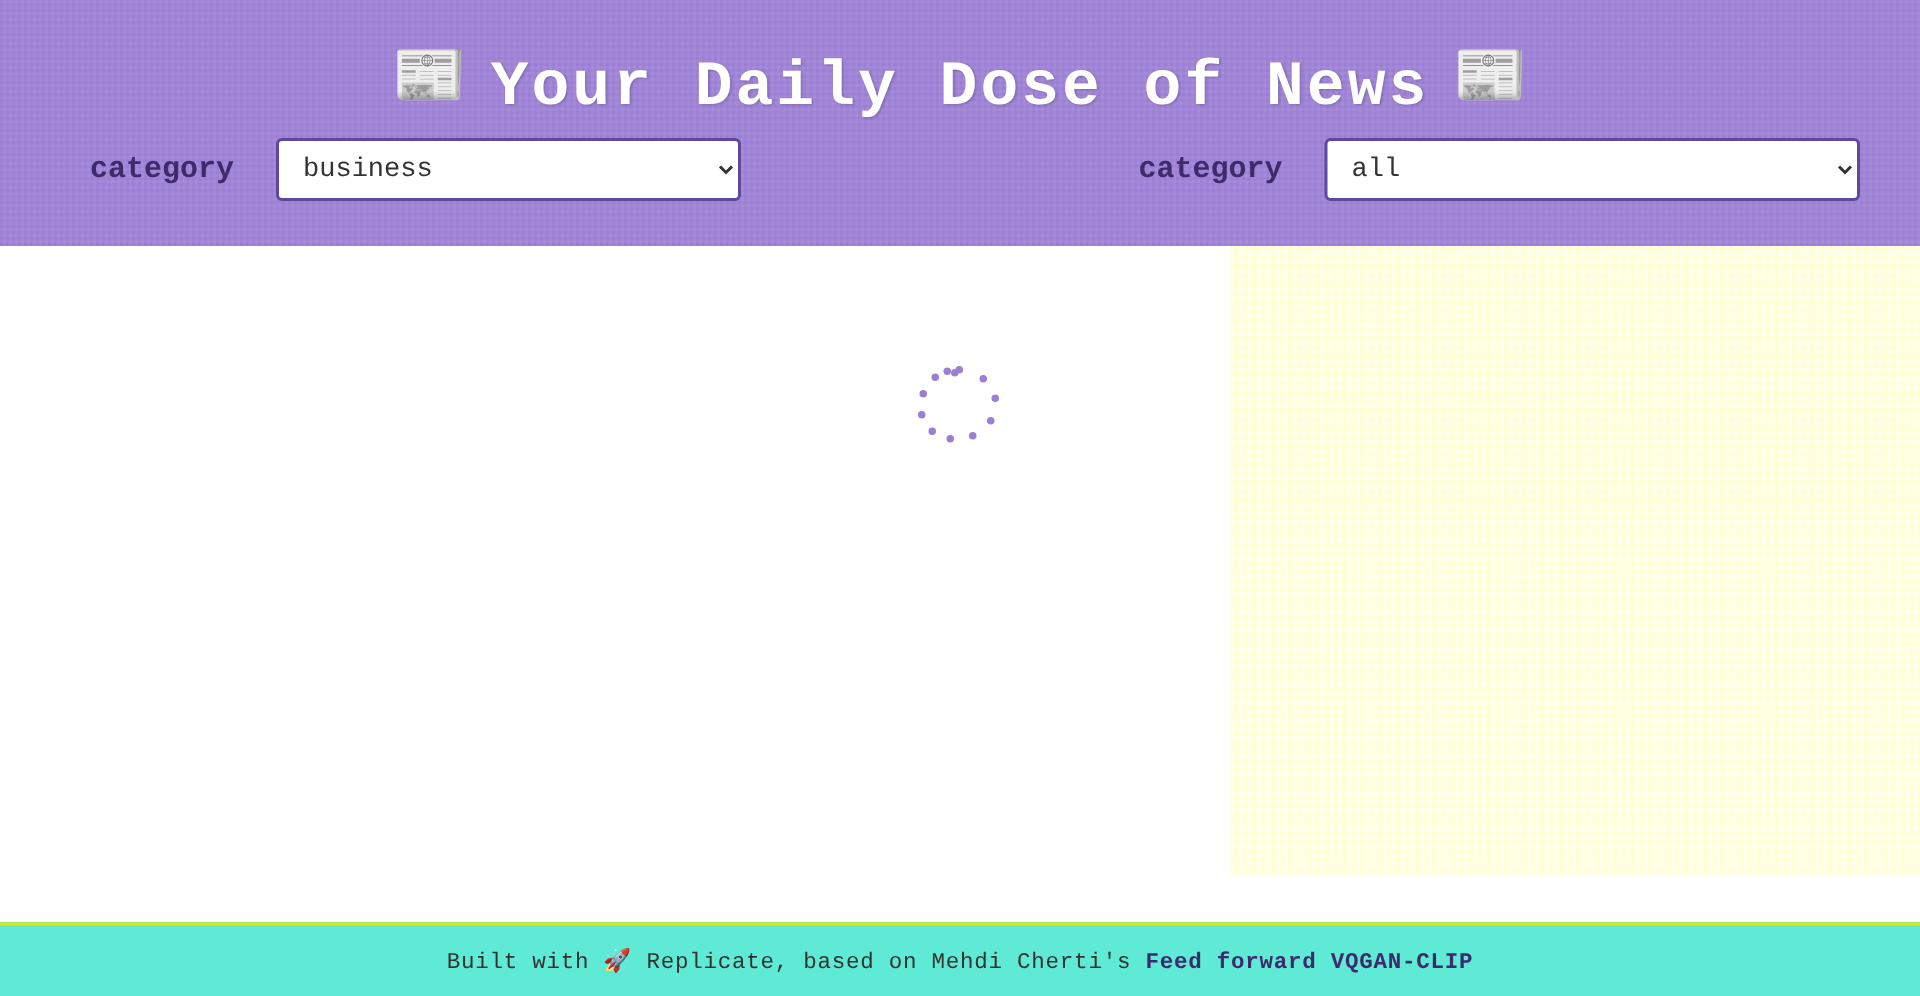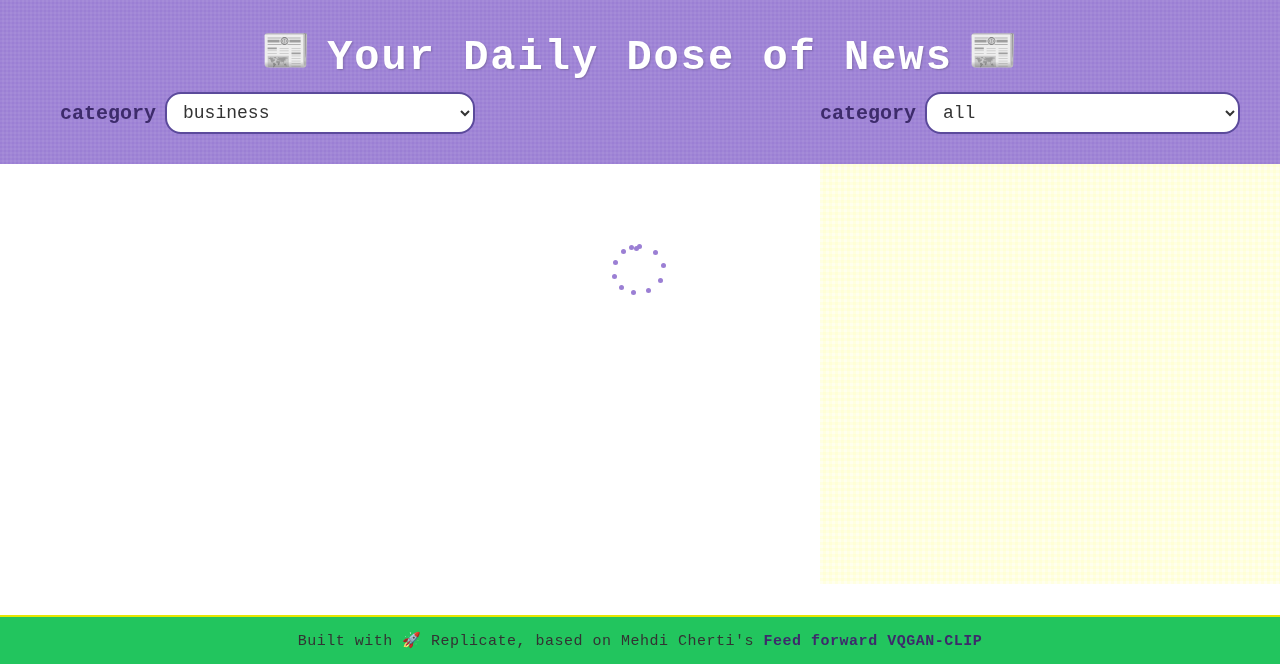--- a/index.html
+++ b/index.html
@@ -82,33 +82,33 @@
       font-size: 20px;
       font-family: 'Courier New', Courier, monospace;
       font-weight: bold;
     }
 
     .control-select {
       font-family: 'Courier New', Courier, monospace;
       font-size: 18px;
       padding: 8px 12px;
       border: 2px solid #5b4a9b;
-      border-radius: 16px;
+      border-radius: 4px;
       background: #ffffff;
       color: #333333;
       cursor: pointer;
       outline: none;
     }
 
     .category-select {
       width: 310px;
     }
 
     .country-select {
-      width: 315px;
+      width: 357px;
     }
 
     
     .main-content {
       width: 100%;
       min-height: 420px;
       background: #ffffff;
       display: flex;
       align-items: flex-start;
       justify-content: center;
@@ -181,40 +181,40 @@
     .spinner-dot:nth-child(10) { top: 5px; left: 6px; animation-delay: -0.3s; }
     .spinner-dot:nth-child(11) { top: 1px; left: 14px; animation-delay: -0.2s; }
     .spinner-dot:nth-child(12) { top: 2px; left: 19px; animation-delay: -0.1s; }
 
     
     .footer {
       position: fixed;
       bottom: 0;
       left: 0;
       width: 100%;
-      background-color: #22c55e;
+      background-color: #5eead4;
       border-top: 2px solid #e6e600;
       padding: 14px 10px;
       text-align: center;
       font-family: 'Courier New', Courier, monospace;
       font-size: 15px;
       color: #333333;
       letter-spacing: 0.5px;
     }
 
     .footer-link {
       color: #3d2b6b;
       font-weight: bold;
       text-decoration: none;
     }
 
     .controls-row {
       display: flex;
       align-items: center;
-      gap: 9px;
+      gap: 28px;
     }
   </style>
 </head>
 <body>
 
 <div class="header">
   <div class="header-title-row">
     <span class="newspaper-emoji">📰</span>
     <h1 class="header-title">Your Daily Dose of News</h1>
     <span class="newspaper-emoji">📰</span>

